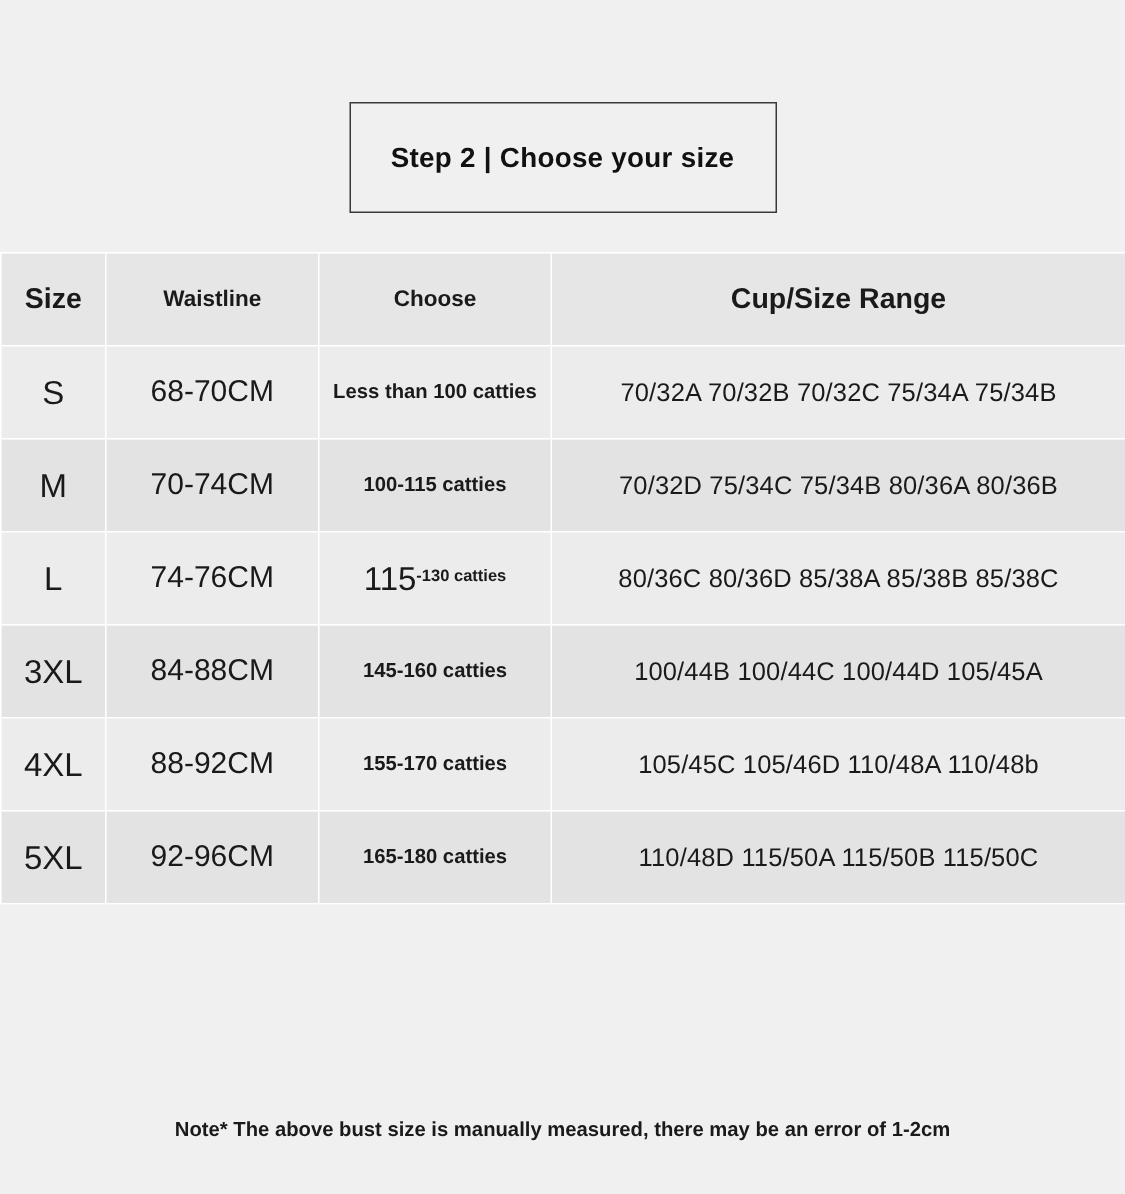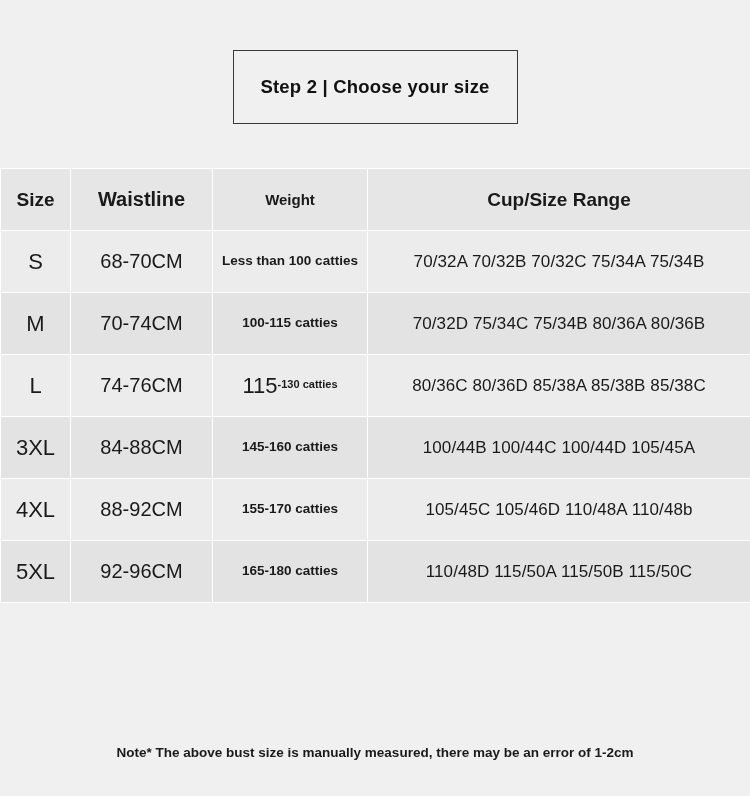--- a/index.html
+++ b/index.html
@@ -18,21 +18,21 @@
     position: relative;
     width: 750px;
     height: 796px;
     box-sizing: border-box;
   }
 
   
   .step-banner-wrap {
     display: flex;
     justify-content: center;
-    padding-top: 50px;
+    padding-top: 68px;
   }
   .step-banner {
     width: 283px;
     height: 72px;
     border: 1px solid #3a3a3a;
     background: #f0f0f0;
     display: flex;
     align-items: center;
     justify-content: center;
     font-size: 18.5px;
@@ -64,21 +64,21 @@
   }
   .table tr { height: 62px; }
   .table tr.head-row { height: 62px; }
 
   
   .h-size {
     font-size: 19px;
     font-weight: bold;
   }
   .h-waist {
-    font-size: 20px;
+    font-size: 15px;
     font-weight: bold;
   }
   .h-weight {
     font-size: 15px;
     font-weight: bold;
   }
   .h-cup {
     font-size: 19px;
     font-weight: bold;
   }
@@ -144,21 +144,21 @@
     <colgroup>
       <col class="c-size">
       <col class="c-waist">
       <col class="c-weight">
       <col class="c-cup">
     </colgroup>
     <thead>
       <tr class="head-row">
         <td class="h-size">Size</td>
         <td class="h-waist">Waistline</td>
-        <td class="h-weight">Weight</td>
+        <td class="h-weight">Choose</td>
         <td class="h-cup">Cup/Size Range</td>
       </tr>
     </thead>
     <tbody>
       <tr class="plain">
         <td class="c-sz">S</td>
         <td class="c-wl">68-70CM</td>
         <td class="c-wt">Less than 100 catties</td>
         <td class="c-cp">70/32A 70/32B 70/32C 75/34A 75/34B</td>
       </tr>

